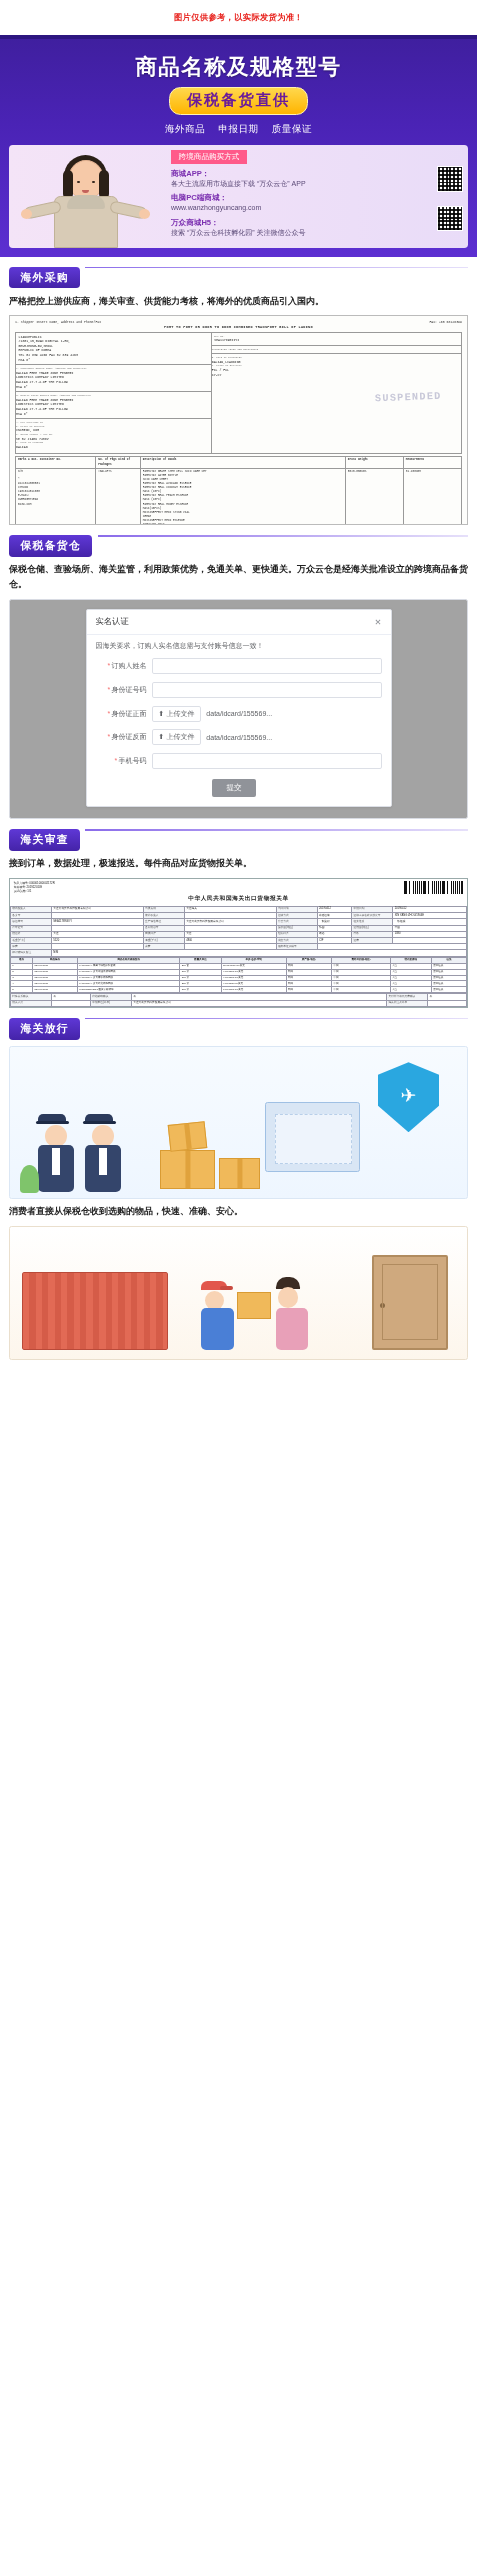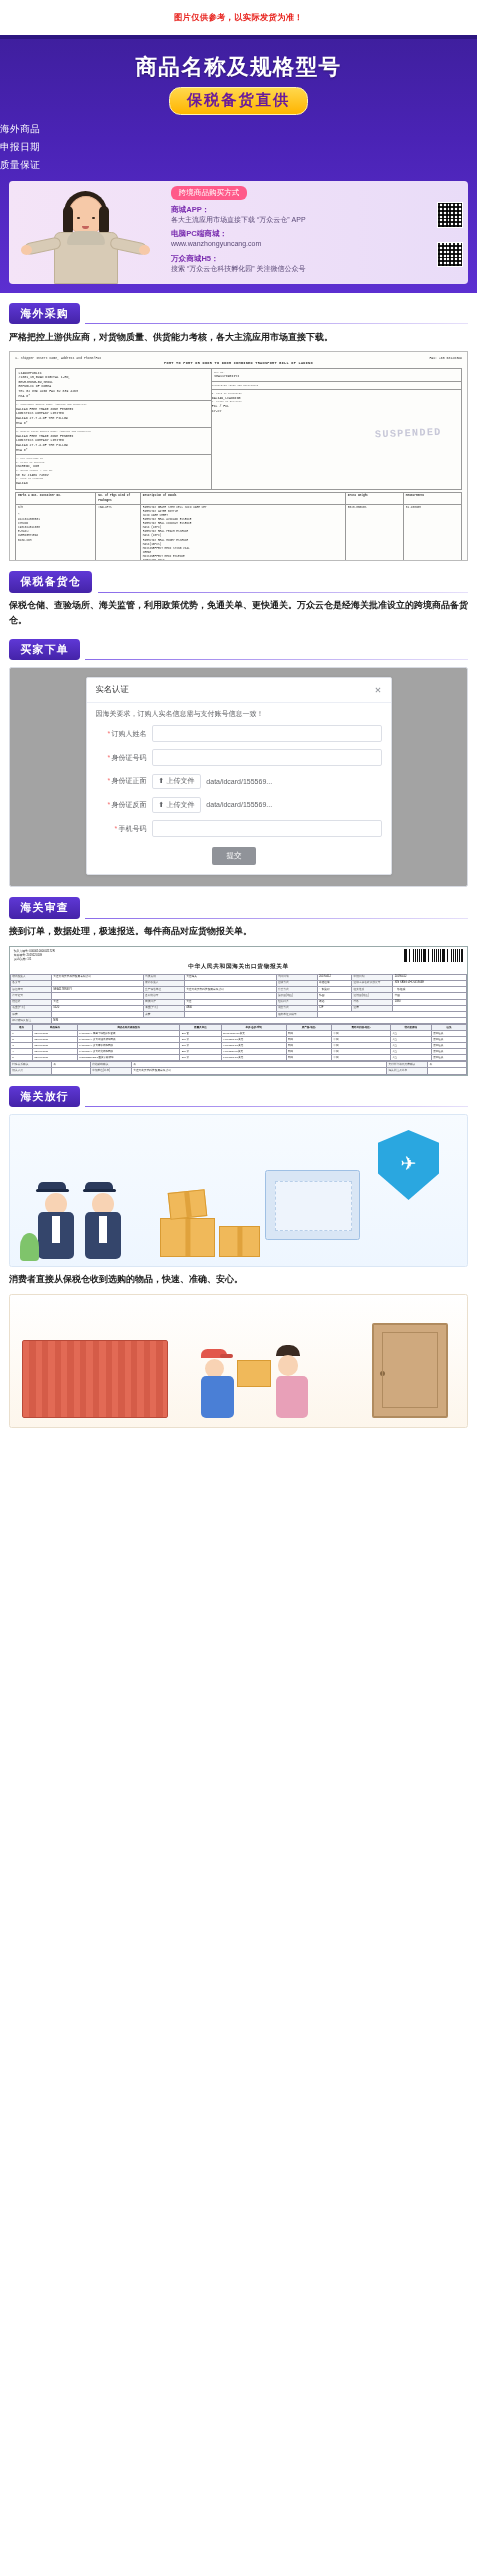--- a/index.html
+++ b/index.html
@@ -48,23 +48,23 @@
     display:inline-block;
     background:linear-gradient(180deg,#ffd84d,#ffb400);
     color:#6a1b9a;
     font-size:15.3px; font-weight:bold;
     padding:2.5px 16.5px;
     border-radius:11.5px;
     letter-spacing:1.9px;
     border:1.3px solid #fff3b0;
   }
   .hero-tags{
-    display:flex; justify-content:center; gap:5px;
+    display:flex; justify-content:center; gap:13px;
     margin:7.6px 0 9px 0;
-    color:#ffffff; font-size:9.5px; letter-spacing:0.6px;flex-direction:column;
+    color:#ffffff; font-size:9.5px; letter-spacing:0.6px;
   }
 
   
   .purchase {
     margin:0 9px 9px 9px;
     background:linear-gradient(90deg,#f4e4f7 0%,#efe0f8 50%,#e9dcf8 100%);
     border-radius:3.8px;
     display:flex;
     min-height:95px;
     position:relative;
@@ -116,41 +116,41 @@
   .p-hand-l{ position:absolute; left:0px; top:55px; width:11.5px;height:10.2px;background:#f6c9a8;border-radius:50%;}
   .p-hand-r{ position:absolute; left:118px; top:55px; width:11.5px;height:10.2px;background:#f6c9a8;border-radius:50%;}
 
   .purchase-right{ flex:1; padding:5.1px 6.4px 5.1px 0; position:relative;}
   .purchase-badge{
     display:inline-block;
     background:#ff5a8a;
     color:#fff;
     font-size:7.6px;
     padding:1.9px 7.6px;
-    border-radius:6px;
+    border-radius:0;
     margin-bottom:5.1px;
   }
   .pitem{ margin-bottom:4.5px; }
   .pitem .ptitle{ font-size:7.6px; color:#7b2fb0; font-weight:bold;}
   .pitem .pdesc{ font-size:7px; color:#5b4a77; line-height:1.45;}
   .qr{
     position:absolute; right:5.1px; width:25.5px; height:25.5px;
     background:
       repeating-linear-gradient(90deg,#222 0 1.9px,#fff 1.9px 3.8px),
       repeating-linear-gradient(0deg,#222 0 1.9px,#fff 1.9px 3.8px);
     background-blend-mode:multiply;
     border:1.3px solid #fff;
   }
   .qr.q1{ top:21.6px; }
   .qr.q2{ top:61px; }
 
   
   .sec-head{
     margin:10.2px 9px 0 9px;
-    display:flex; align-items:flex-end; gap:5.1px;
+    display:flex; align-items:flex-start; gap:5.1px;
   }
   .sec-pill{
     background:linear-gradient(180deg,#5f38d6,#4423a8);
     color:#fff; font-size:10.8px; font-weight:bold;
     padding:3.8px 11.5px; border-radius:3.8px;
     letter-spacing:1.3px;
     white-space:nowrap;
   }
   .sec-line{ flex:1; height:1.3px; background:linear-gradient(90deg,#8a6bea,#e6e0fa);}
   .sec-body{
@@ -375,21 +375,21 @@
         <div class="qr q1"></div>
         <div class="qr q2"></div>
       </div>
     </div>
   </div>
 
   <div class="sec-head">
     <div class="sec-pill">海外采购</div>
     <div class="sec-line"></div>
   </div>
-  <div class="sec-body">严格把控上游供应商，对货物质量、供货能力考核，各大主流应用市场直接下载。</div>
+  <div class="sec-body">严格把控上游供应商，海关审查、供货能力考核，将海外的优质商品引入国内。</div>
 
   <div class="docbox">
     <div class="doc-top">
       <span>1. Shipper   Insert Name, Address and Phone/Fax</span>
       <span>FAX: +65 68126399</span>
     </div>
     <div class="doc-title">PORT TO PORT OR DOOR TO DOOR COMBINED TRANSPORT BILL OF LADING</div>
     <div class="doc-grid">
       <div class="doc-col l">
         <div class="doc-val" style="white-space:pre-line">LIANKEPUBLIC
@@ -484,24 +484,20 @@
       </table>
 
   </div>
 
   <div class="sec-head">
     <div class="sec-pill">保税备货仓</div>
     <div class="sec-line"></div>
   </div>
   <div class="sec-body">保税仓储、查验场所、海关监管，利用政策优势，免通关单、更快通关。万众云仓是经海关批准设立的跨境商品备货仓。</div>
 
-  <div class="sec-head">
-    <div class="sec-pill">买家下单</div>
-    <div class="sec-line"></div>
-  </div>
 
   <div class="verify-wrap">
     <div class="verify-card">
       <div class="verify-head">
         <span>实名认证</span>
         <span class="verify-close">✕</span>
       </div>
       <div class="verify-tip">因海关要求，订购人实名信息需与支付账号信息一致！</div>
 
       <div class="vrow">

